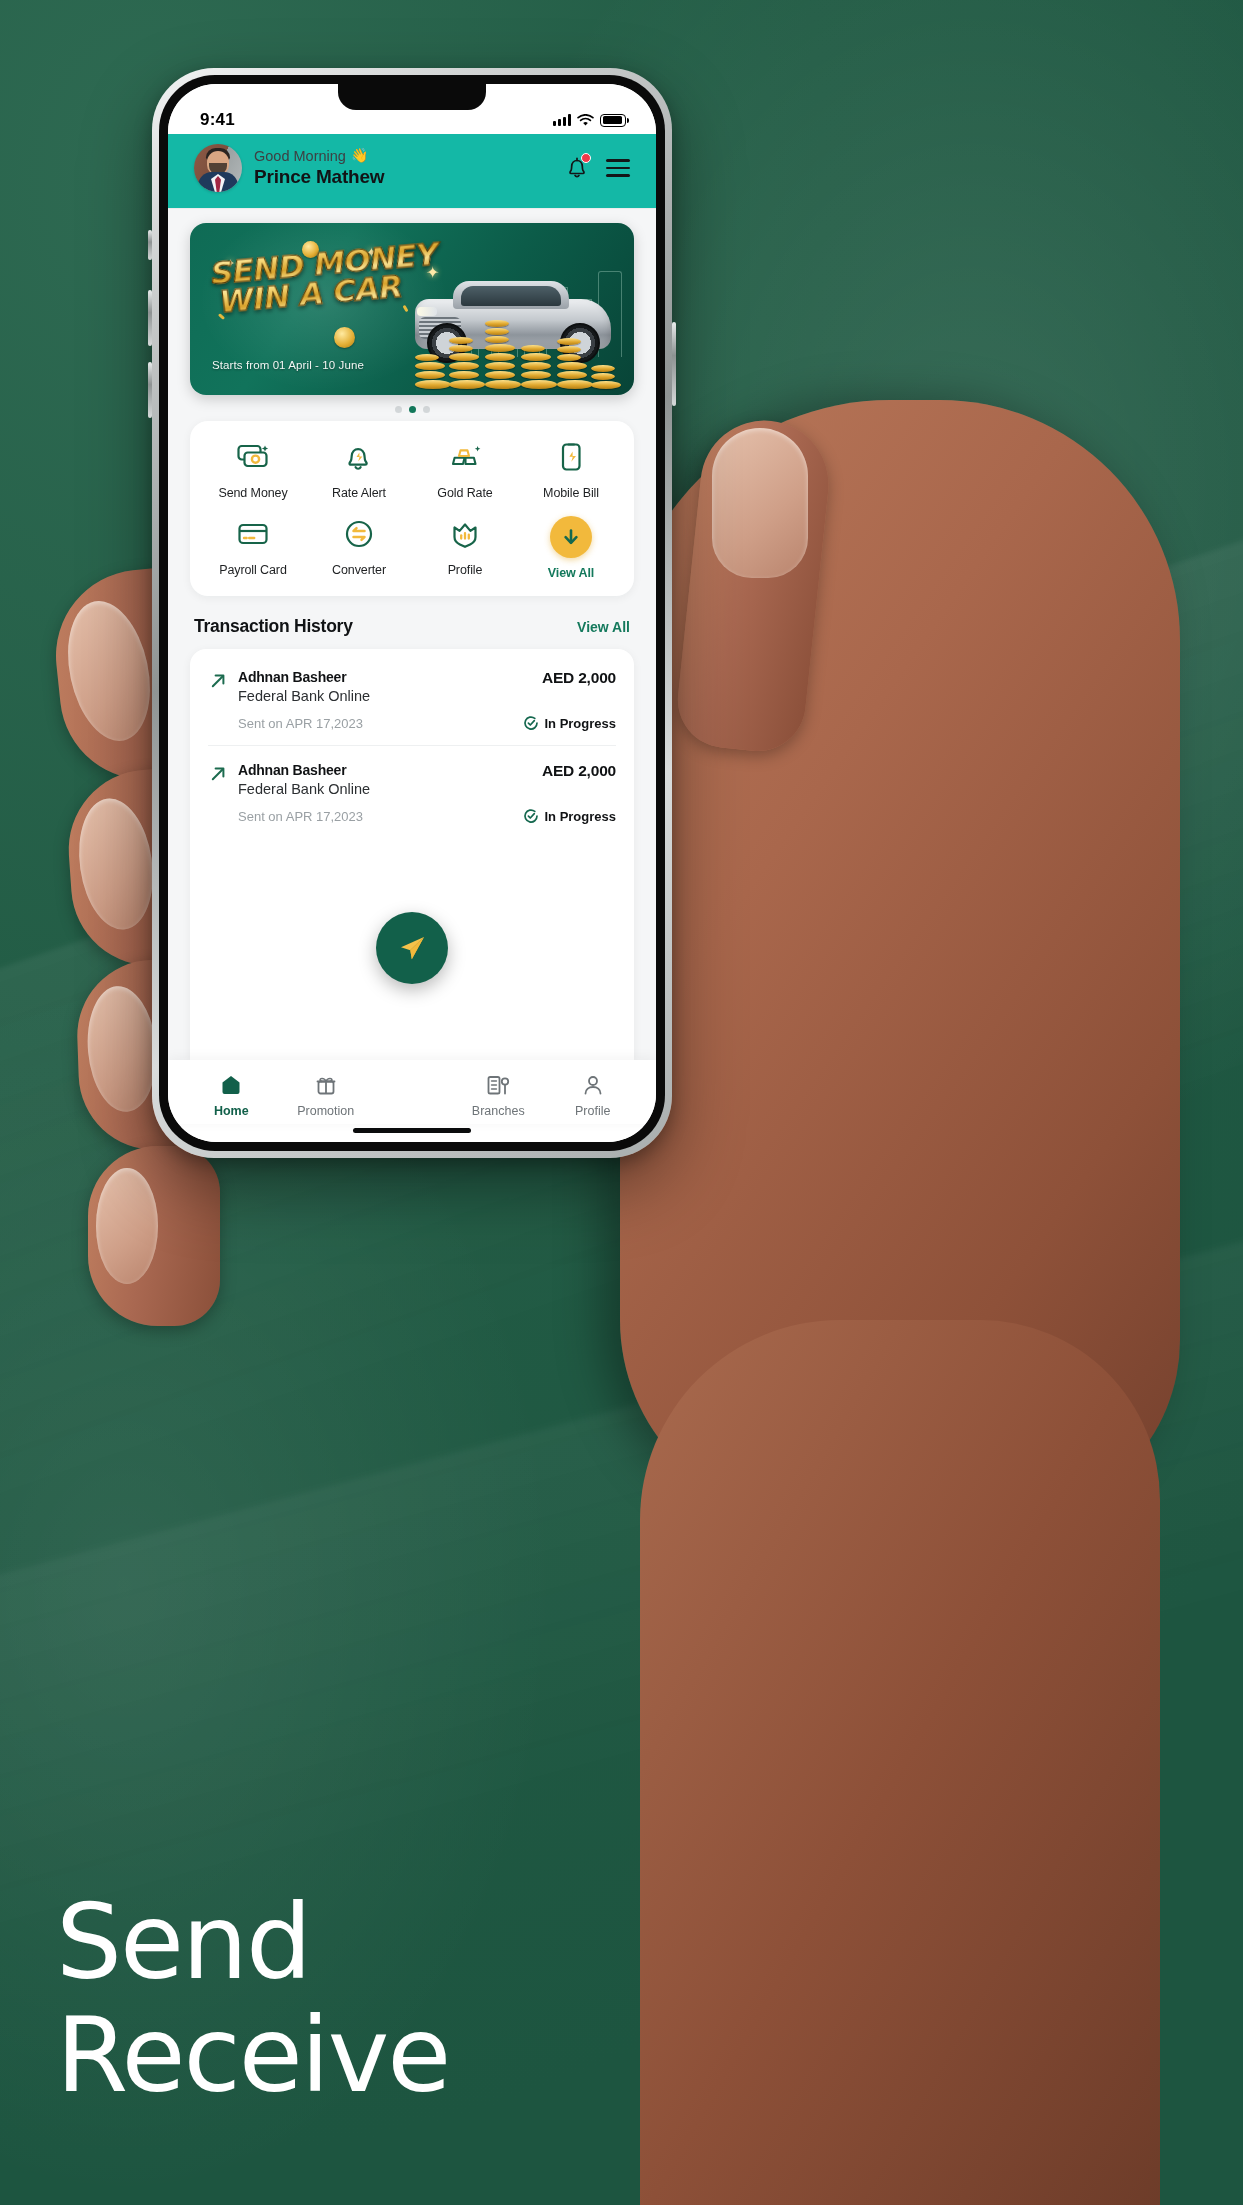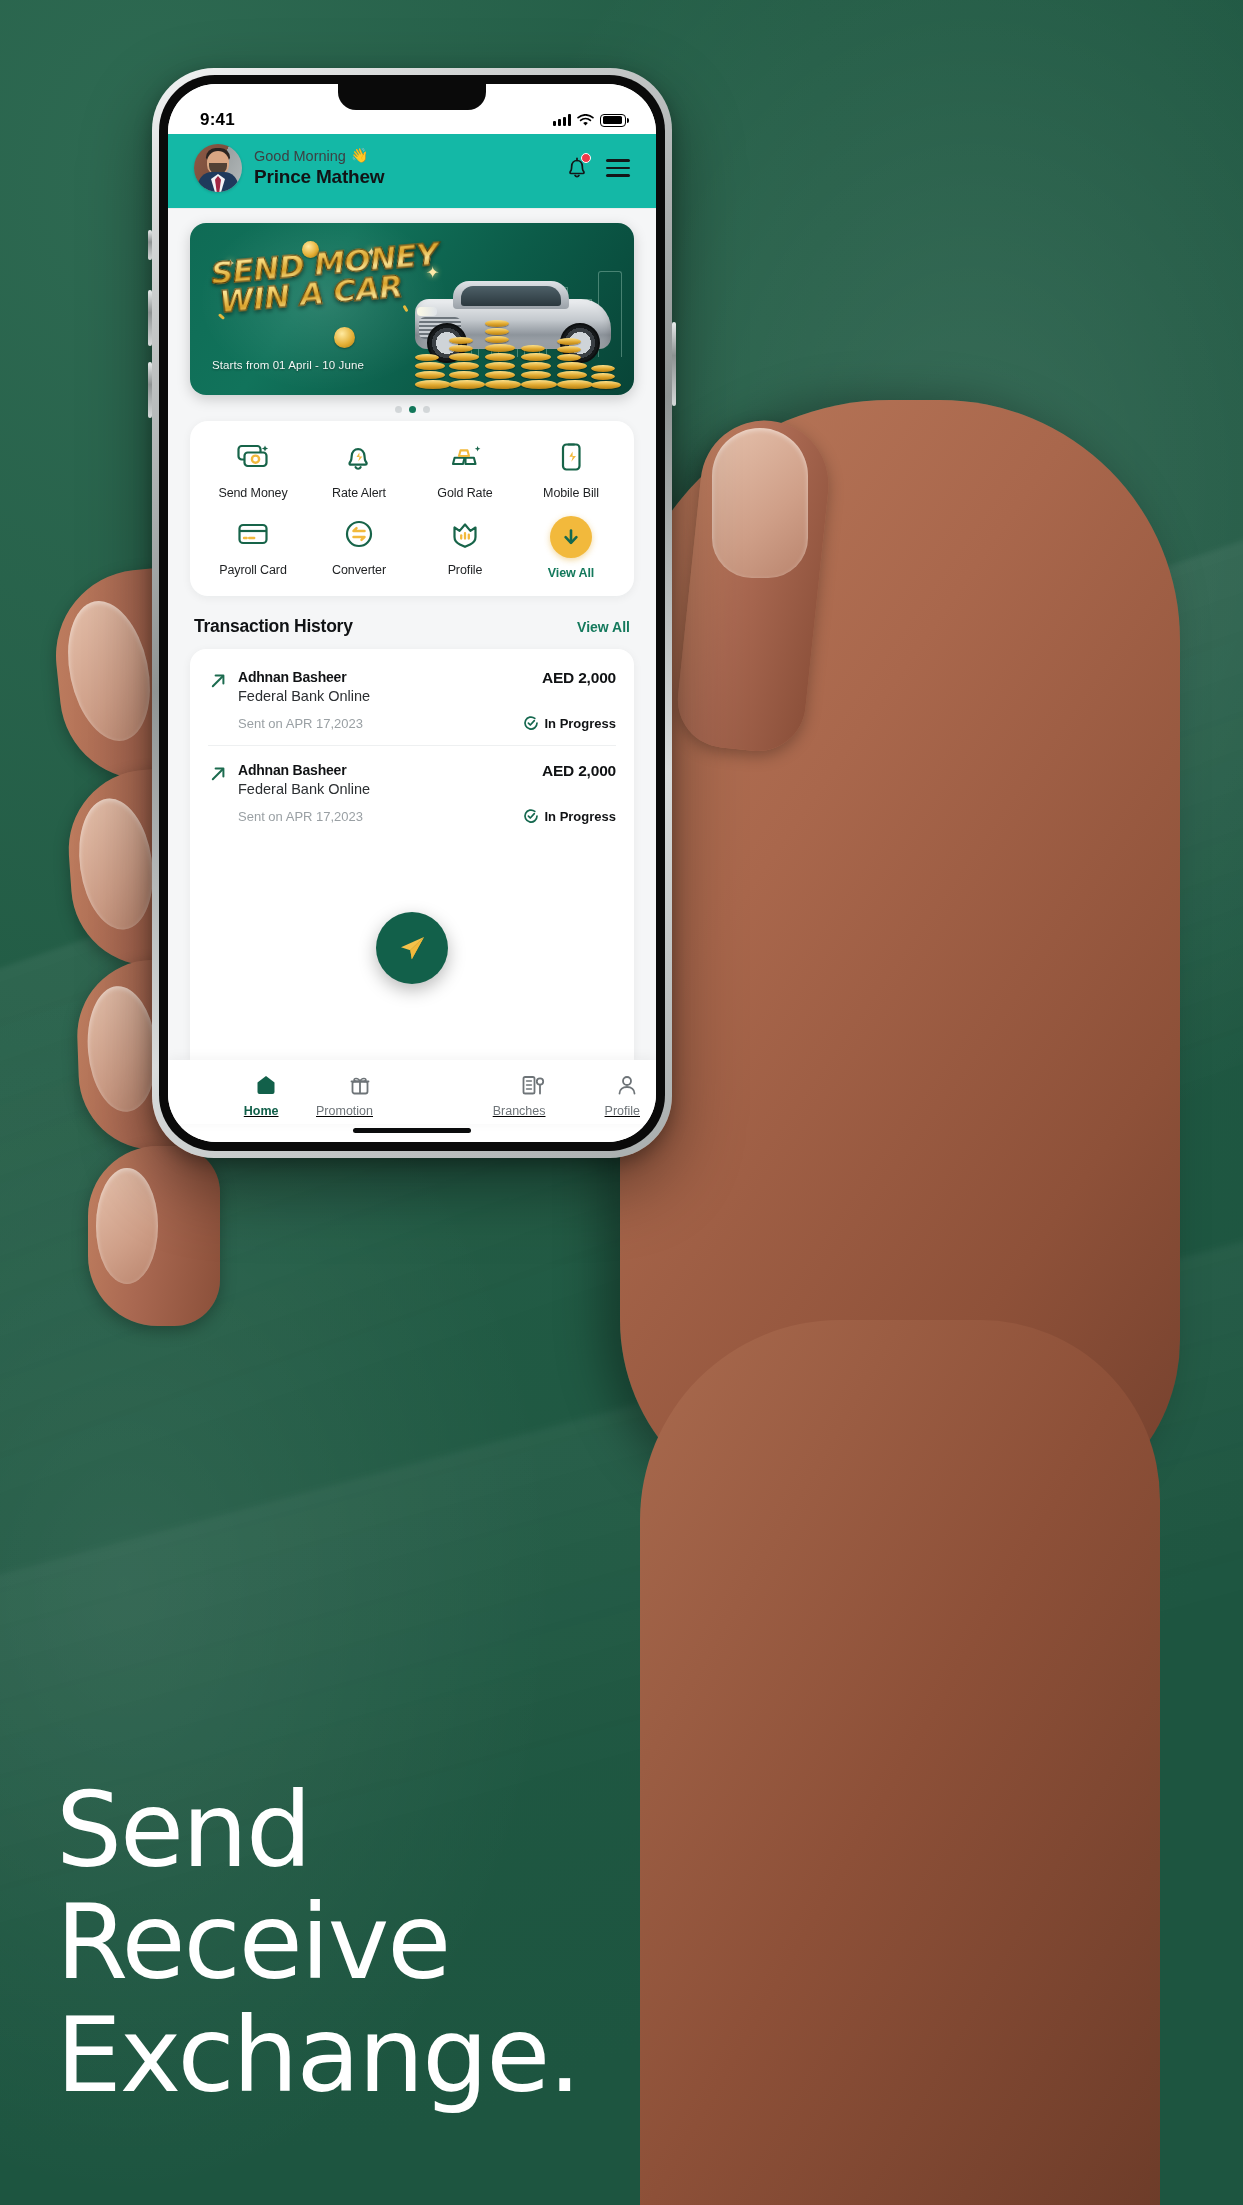--- a/index.html
+++ b/index.html
@@ -378,23 +378,22 @@
     flex: 0 0 auto;
     background: #ffffff;
     display: flex; align-items: flex-start;
     padding: 12px 16px 6px 16px;
     position: relative;
     z-index: 20;
     box-shadow: 0 -2px 12px rgba(0,0,0,0.05);
   }
   .nav-item {
     flex: 1 1 25%;
-    display: flex; flex-direction: column; align-items: flex-end; gap: 6px;
+    display: flex; flex-direction: column; align-items: center; gap: 6px;
     cursor: pointer;
-    text-decoration: underline;
   }
   .nav-ic { width: 26px; height: 26px; display: flex; align-items: center; justify-content: center; }
   .nav-lb { font-size: 12.5px; color: #6e7478; }
   .nav-item.active .nav-lb { color: #12604a; font-weight: bold; }
   #nav-spacer { flex: 0 0 78px; }
   #home-indicator {
     flex: 0 0 auto;
     background: #fff;
     display: flex; justify-content: center;
     padding: 4px 0 9px 0;
@@ -820,14 +819,13 @@
           <span></span>
         </div>
 
     </div>
   </div>
 </div>
 
 <div id="headline">
   <div>Send</div>
   <div>Receive</div>
-  <div>Exchange.</div>
 </div>
 
 </body></html>

